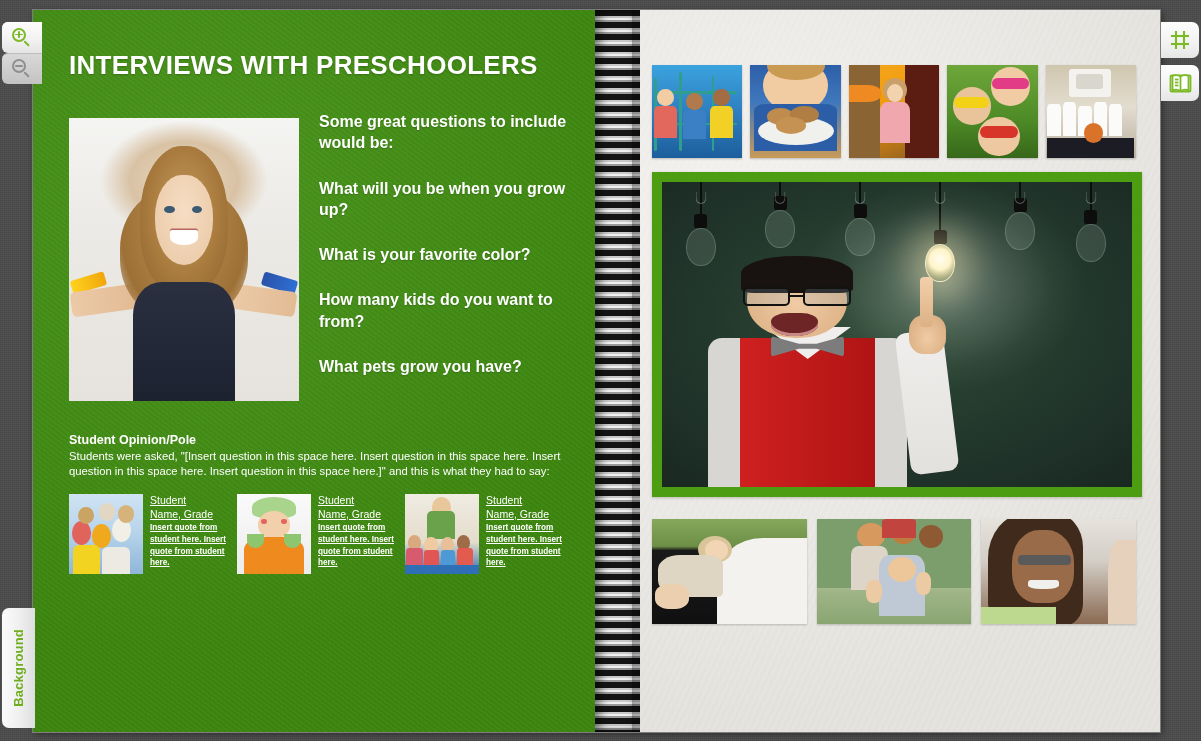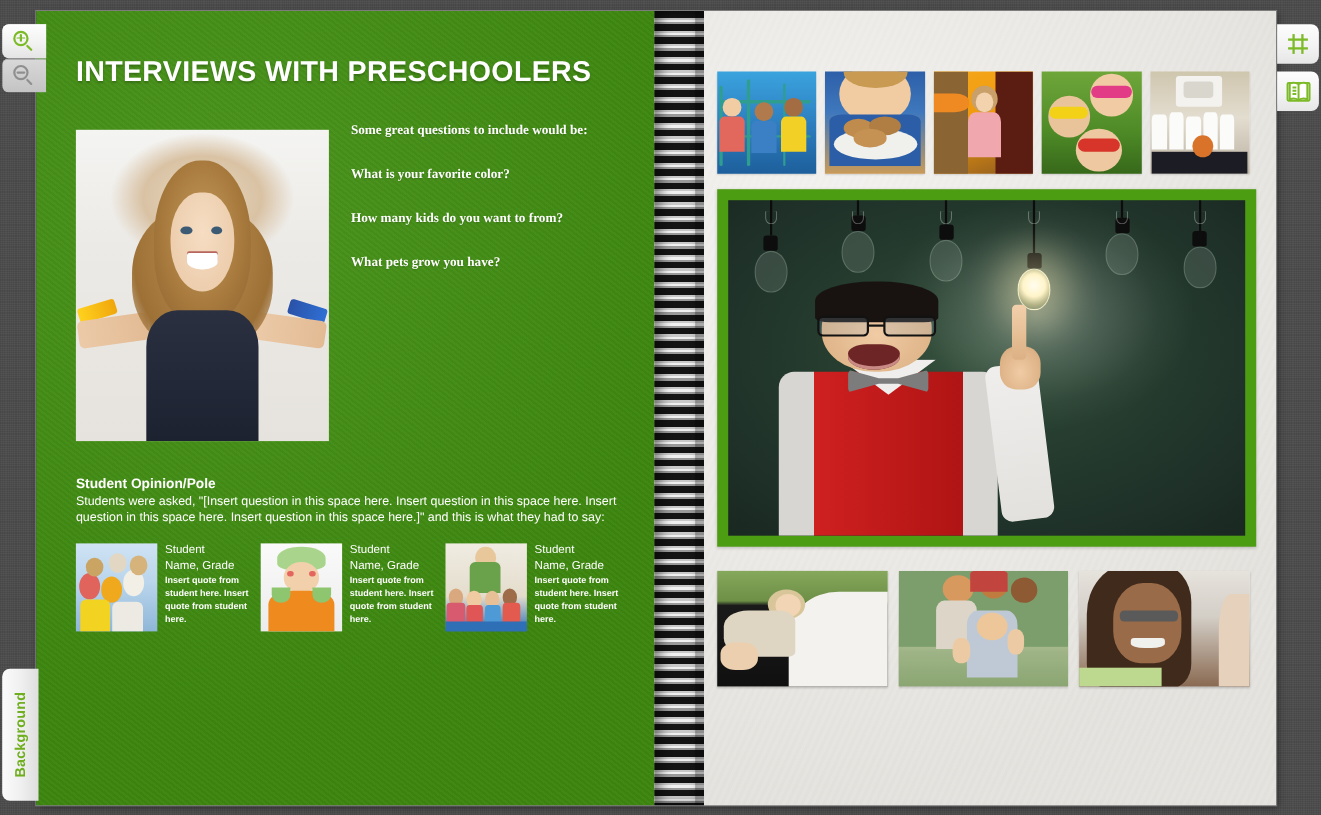--- a/index.html
+++ b/index.html
@@ -154,35 +154,34 @@
   .gp-arm.l { left: 1%; transform: rotate(-8deg); }
   .gp-arm.r { right: 1%; transform: rotate(8deg); }
   .gp-pen { position:absolute; top:56%; width:15%; height:5%; border-radius:3px; }
   .gp-pen.y { left: 1%; background: linear-gradient(90deg,#ffd21e,#f0a60c); transform: rotate(-17deg); }
   .gp-pen.b { right: 1%; background: linear-gradient(270deg,#2f6fd4,#2a52a8); transform: rotate(17deg); }
 
   #questions {
     margin-left: 20px; width: 280px; padding-top: 0px;
   }
   .q {
-    font-size: 12px; font-weight: bold; color: #ffffff;
+    font-size: 16px; font-weight: bold; color: #ffffff;
     line-height: 1.33; margin-bottom: 24px;
     text-shadow: 0 1px 1.5px rgba(0,0,0,0.2);
-    font-family: Liberation Serif, serif;
   }
   .q.last { margin-bottom: 0; }
 
   #poll-block { margin-top: 32px; width: 500px; }
   #poll-heading { font-size: 12.5px; font-weight: bold; color:#fff; margin-bottom: 2px; }
   #poll-body { font-size: 11.3px; color:#fff; line-height: 1.36; }
 
   #student-cards {
     display: flex; margin-top: 14px; width: 530px;
   }
-  .student-card { display: flex; width: 168px; }
+  .student-card { display: flex; width: 168px; text-decoration: underline; }
   .sc-photo { width: 74px; height: 80px; flex: 0 0 74px; overflow: hidden; position: relative; }
   .sc-text { margin-left: 7px; width: 90px; }
   .sc-name { font-size: 10.5px; color: #fff; line-height: 1.32; }
   .sc-quote { font-size: 8.2px; font-weight: bold; color:#fff; line-height: 1.42; margin-top: 1px; }
 
   
   .ph1 { background: linear-gradient(180deg,#cfe3f4 0%,#b9d5ec 45%, #8fb6d8 100%); }
   
   .ph2 { background: linear-gradient(180deg,#fafafa 0%,#ececec 100%); }
   
@@ -386,20 +385,21 @@
           <div class="gp-hair"></div>
         <div class="gp-face"></div>
         <div class="gp-eye l"></div>
           <div class="gp-eye r"></div>
         <div class="gp-smile"></div>
         <div class="gp-body"></div>
       </div>
 
       <div id="questions">
         <div class="q">Some great questions to include would be:</div>
+        <div class="q">What will you be when you grow up?</div>
         <div class="q">What is your favorite color?</div>
         <div class="q">How many kids do you want to from?</div>
         <div class="q last">What pets grow you have?</div>
       </div>
     </div>
 
     <div id="poll-block">
       <div id="poll-heading">Student Opinion/Pole</div>
       <div id="poll-body">Students were asked, "[Insert question in this space here. Insert question in this space here. Insert question in this space here. Insert question in this space here.]" and this is what they had to say:</div>
     </div>

